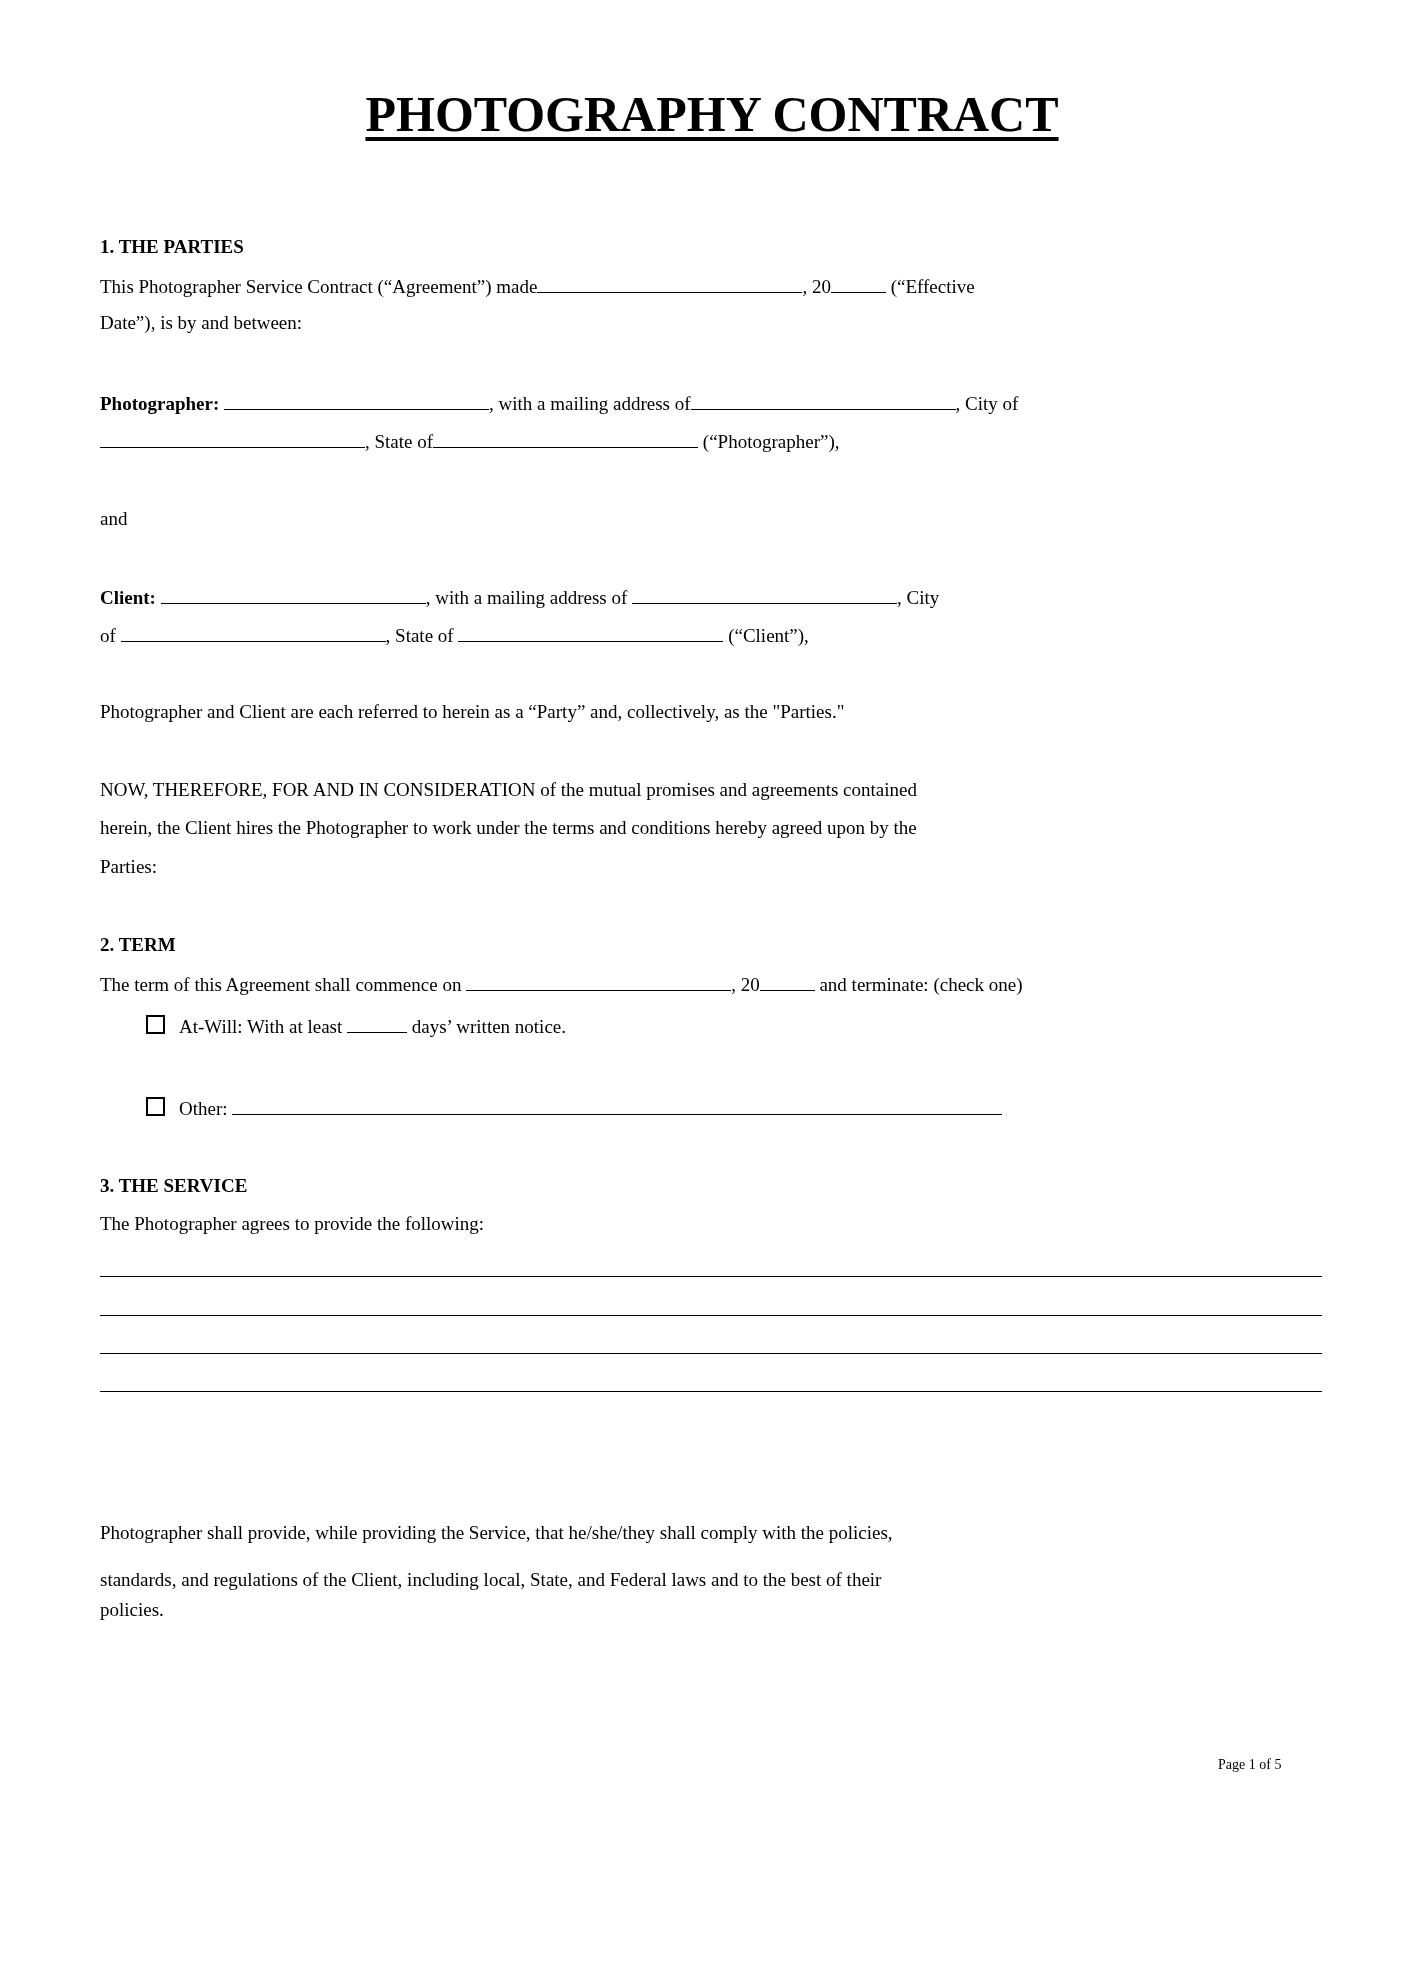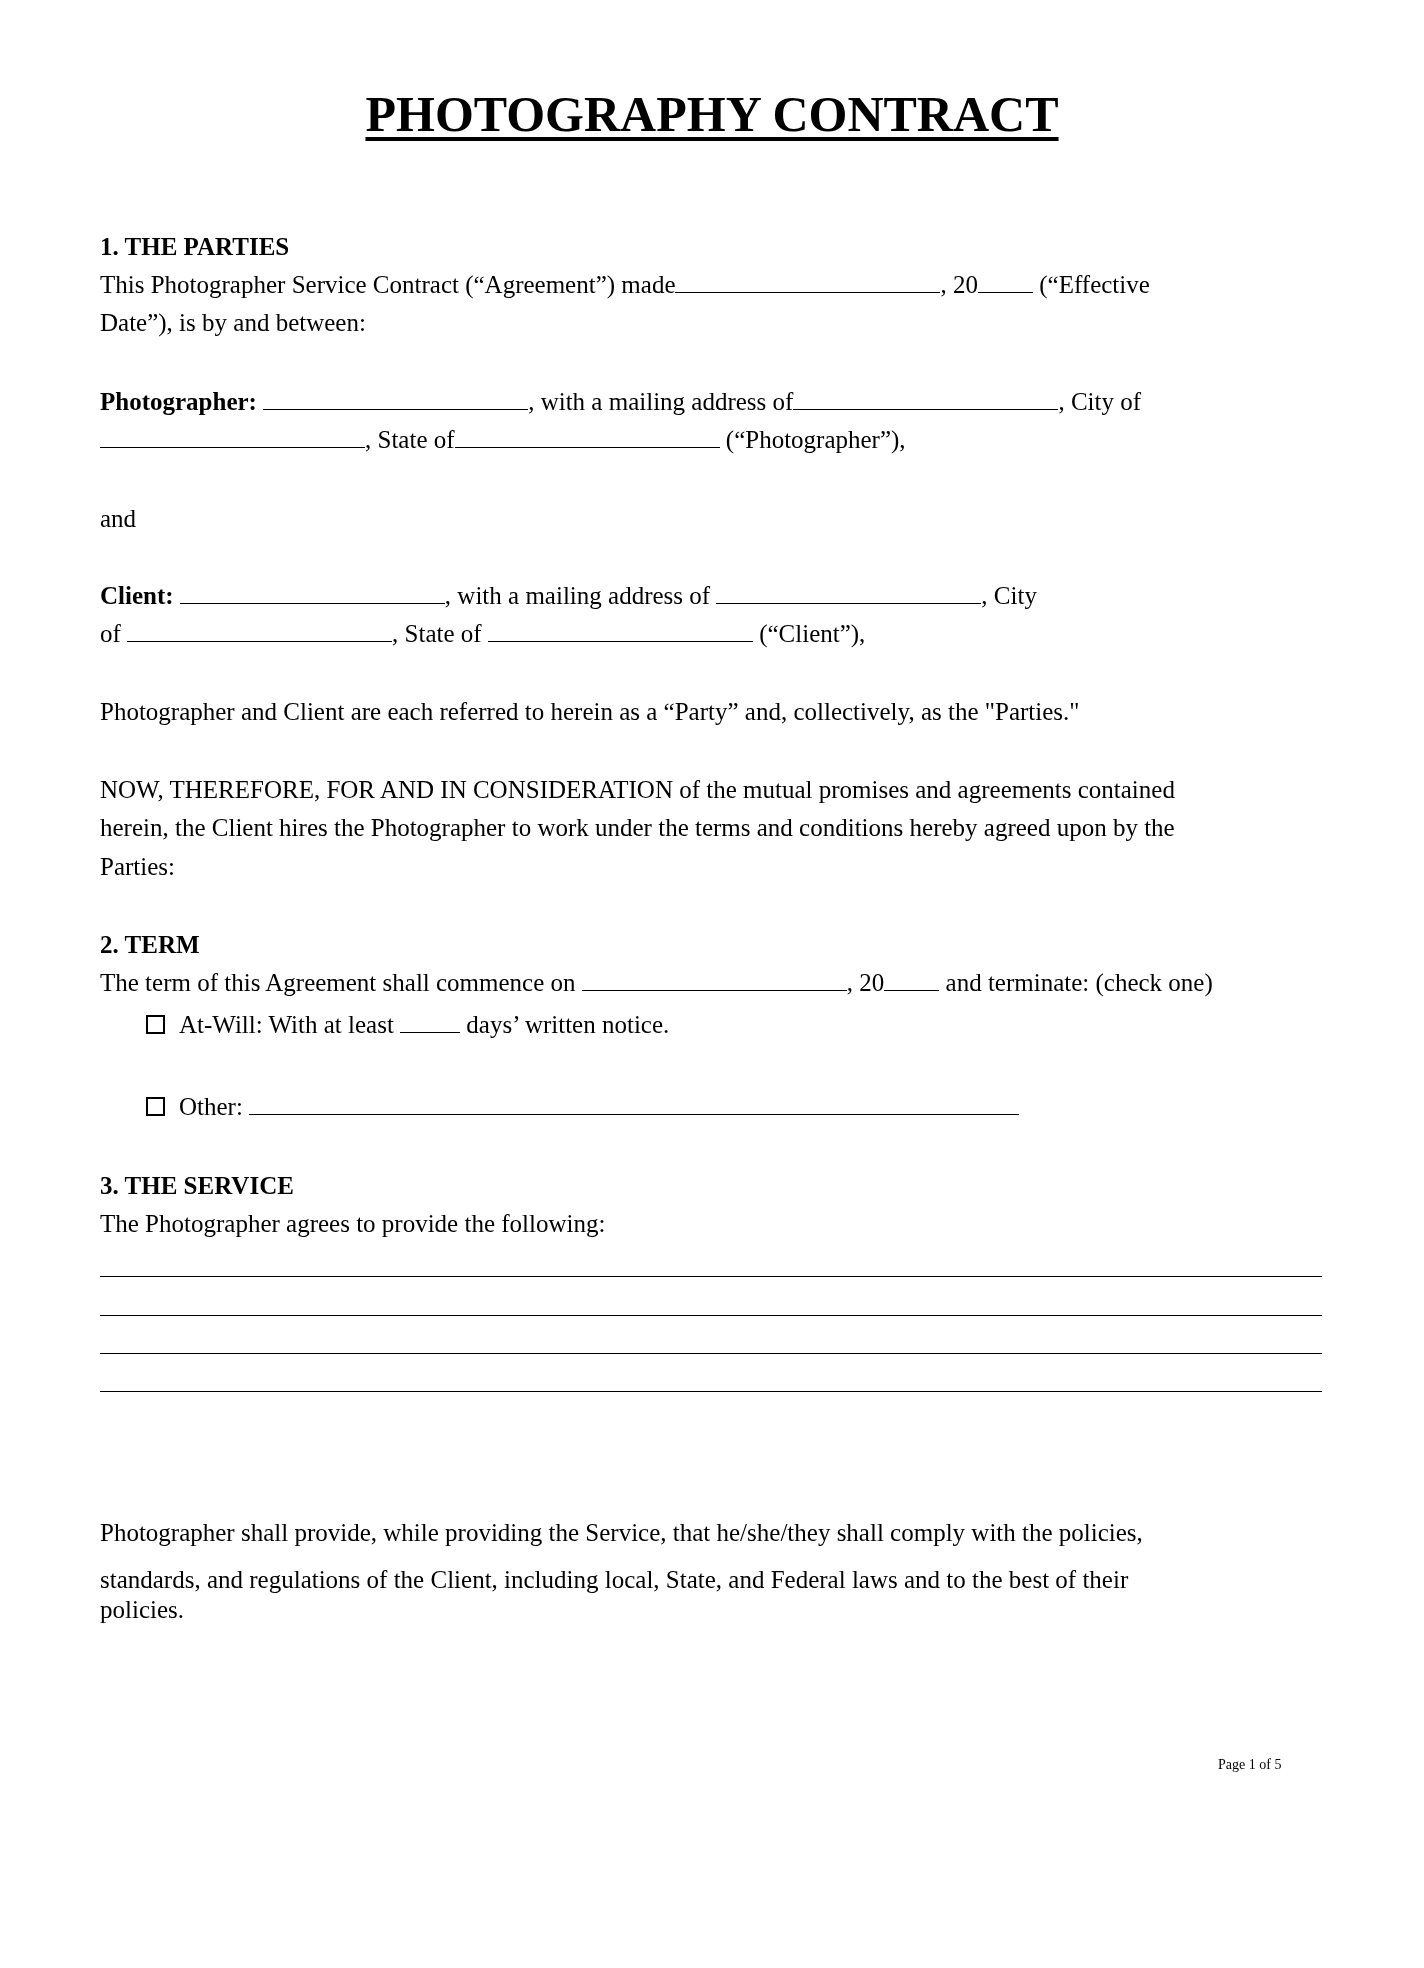--- a/index.html
+++ b/index.html
@@ -8,21 +8,21 @@
     font-family: "Liberation Serif", "DejaVu Serif", serif;
     color: #000000;
   }
   .page { position: absolute; left: 0; top: 0; width: 1424px; height: 1968px; }
   .title {
     position: absolute; top: 84px; left: 0; width: 1424px; text-align: center;
     font-size: 50px; font-weight: bold; line-height: 60px;
   }
   .title span { text-decoration: underline; text-decoration-thickness: 4px; text-underline-offset: 6px; }
   .line {
-    position: absolute; left: 100px; font-size: 25px; line-height: 34px; white-space: nowrap; font-family: Liberation Serif, serif;
+    position: absolute; left: 100px; font-size: 19px; line-height: 34px; white-space: nowrap; font-family: Liberation Serif, serif;
   }
   .b { font-weight: bold; }
   .blank { display: inline-block; border-bottom: 1.6px solid #000; height: 24px; vertical-align: baseline; }
   .w-long { width: 265px; }
   .w-yr { width: 55px; }
   .w-days { width: 60px; }
   .w-other { width: 770px; }
   .checkbox {
     display: inline-block; width: 19px; height: 19px; border: 2px solid #000;
     vertical-align: -1px; margin-right: 14px; box-sizing: border-box;

